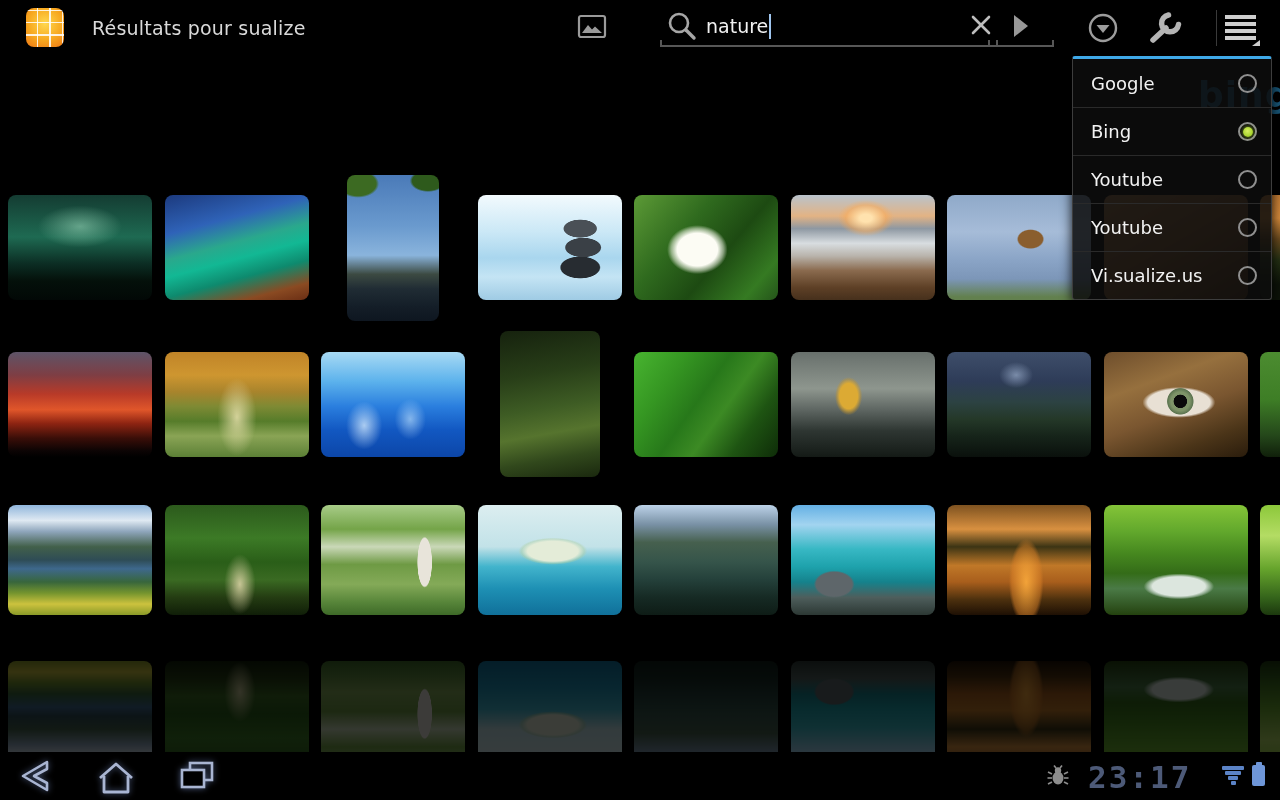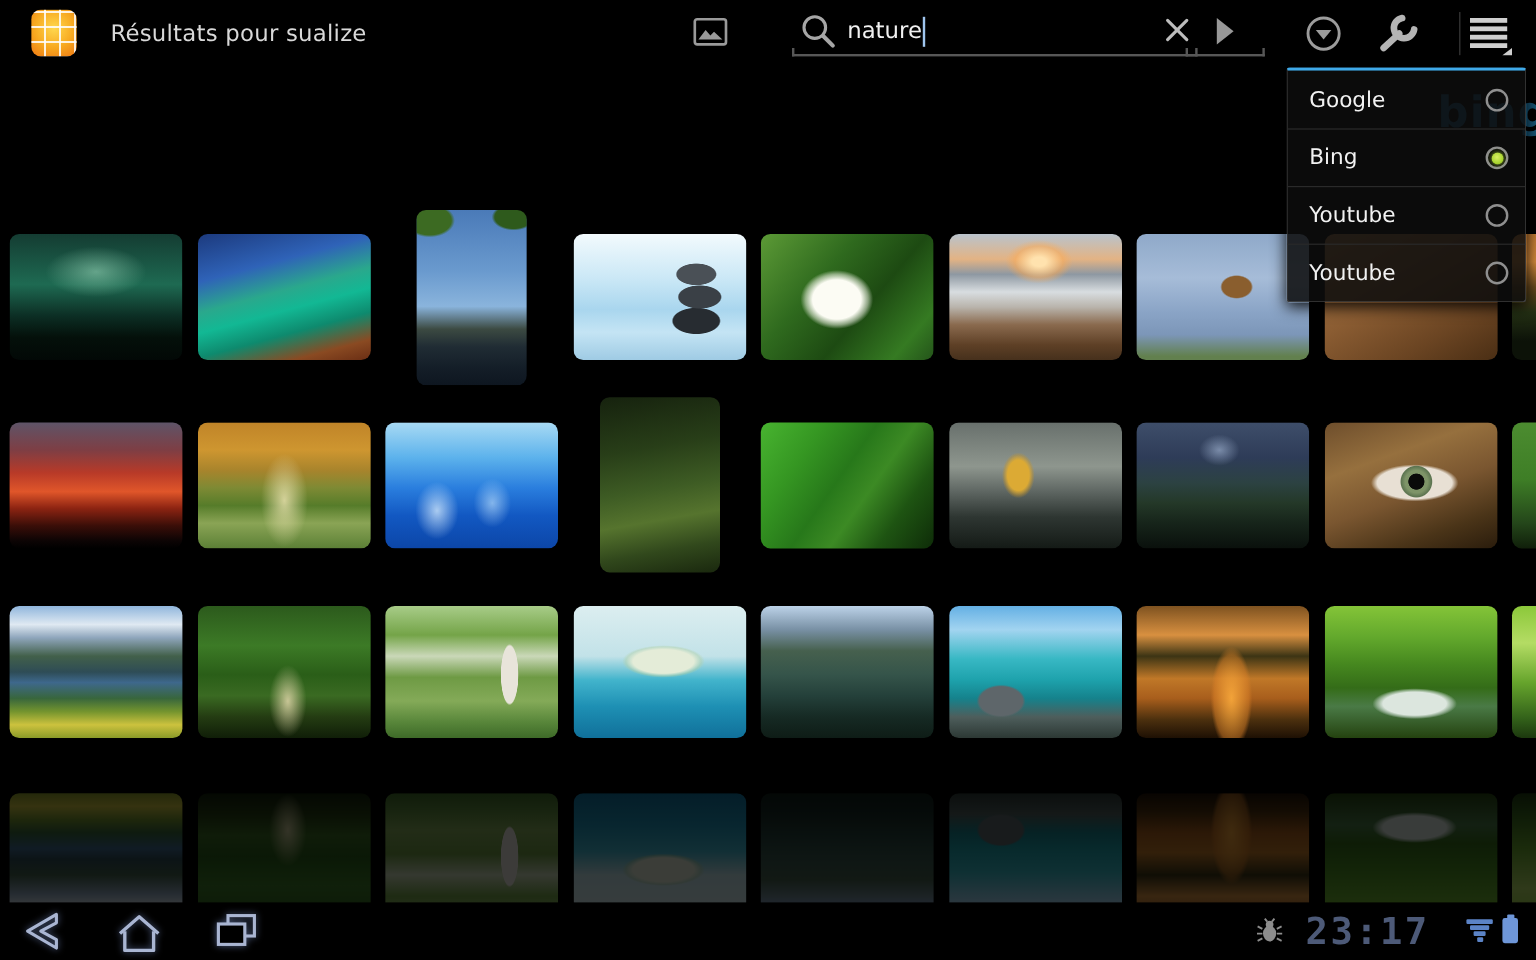--- a/index.html
+++ b/index.html
@@ -191,20 +191,24 @@
         <span class="radio on"></span>
       </div>
       <div class="menu-item">
         <span class="menu-label">Youtube</span>
         <span class="radio"></span>
       </div>
       <div class="menu-item">
         <span class="menu-label">Youtube</span>
         <span class="radio"></span>
       </div>
+      <div class="menu-item">
+        <span class="menu-label">Vi.sualize.us</span>
+        <span class="radio"></span>
+      </div>
     </nav>
 
   <footer class="statusbar">
     <button class="navbtn nav-back">
       <svg width="44" height="40" viewBox="0 0 44 40">
         <path d="M33 6 L9 20 L33 34 L33 27 L20 20 L33 13 Z" fill="none" stroke="#a9b5d2" stroke-width="2.6" stroke-linejoin="round"></path>
       </svg>
     </button>
     <button class="navbtn nav-home">
       <svg width="44" height="40" viewBox="0 0 44 40">

